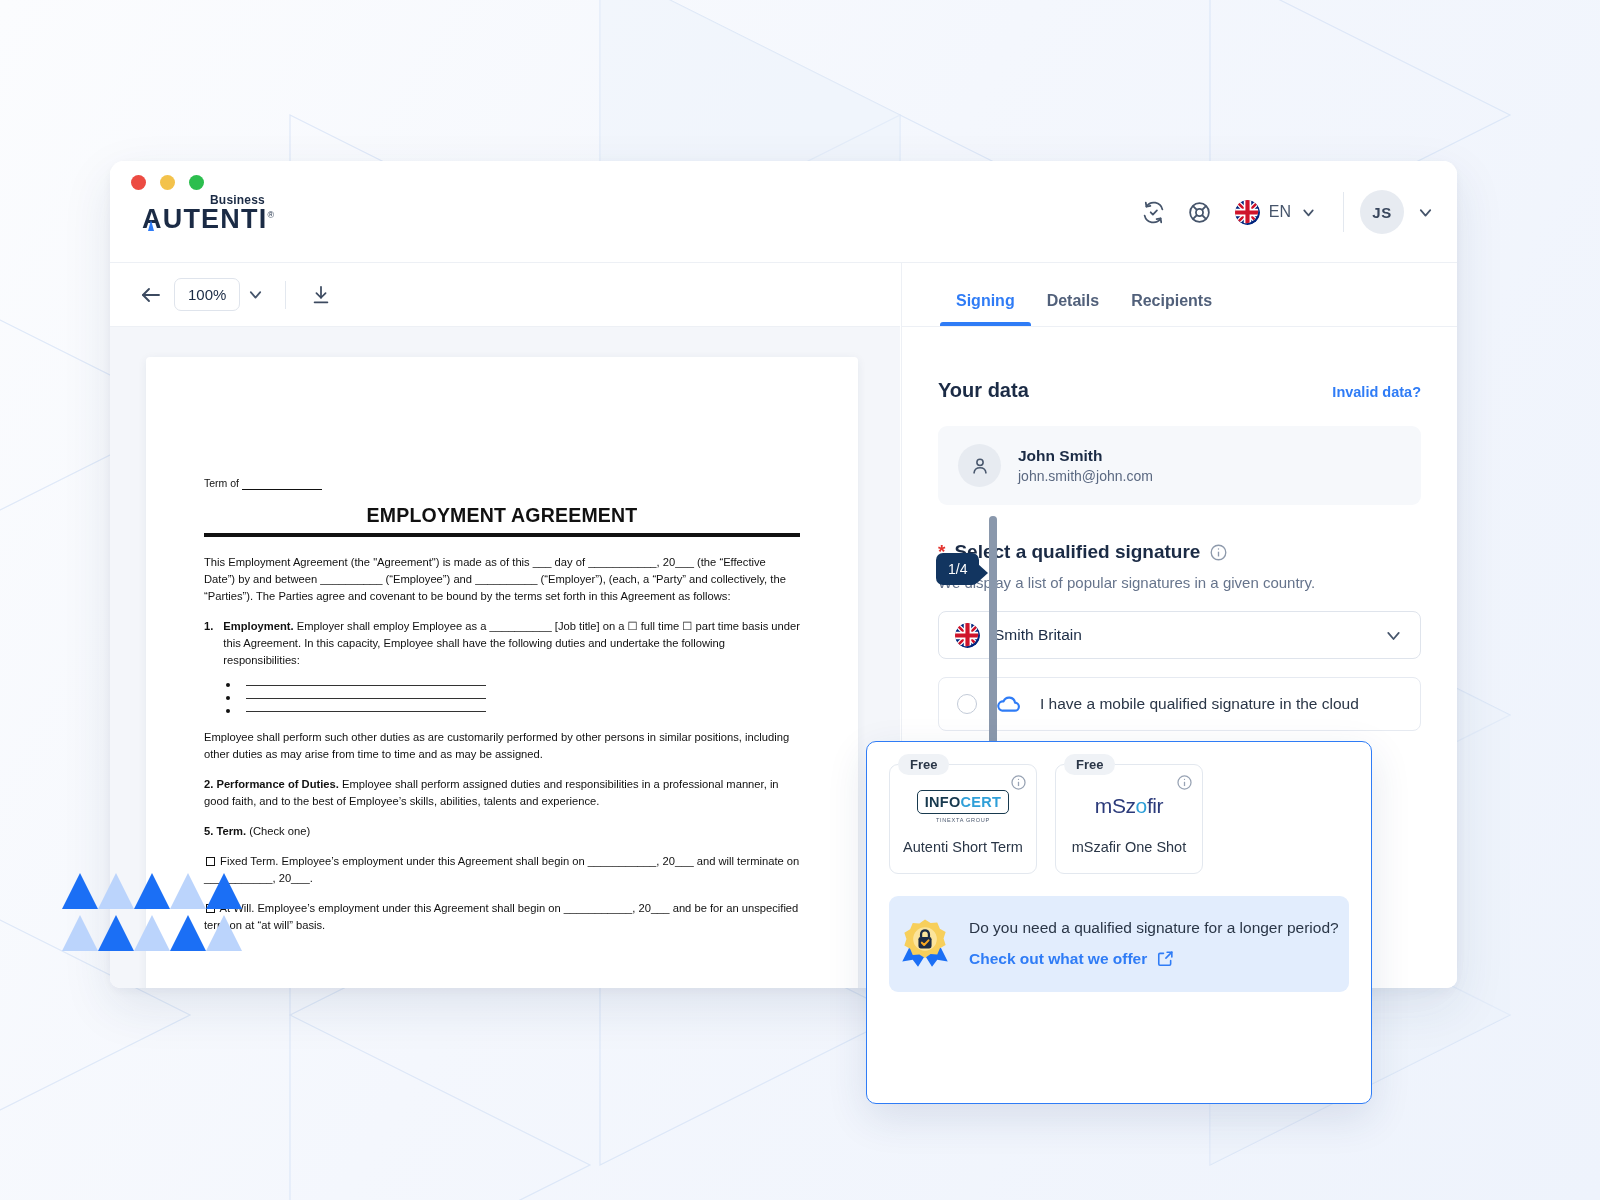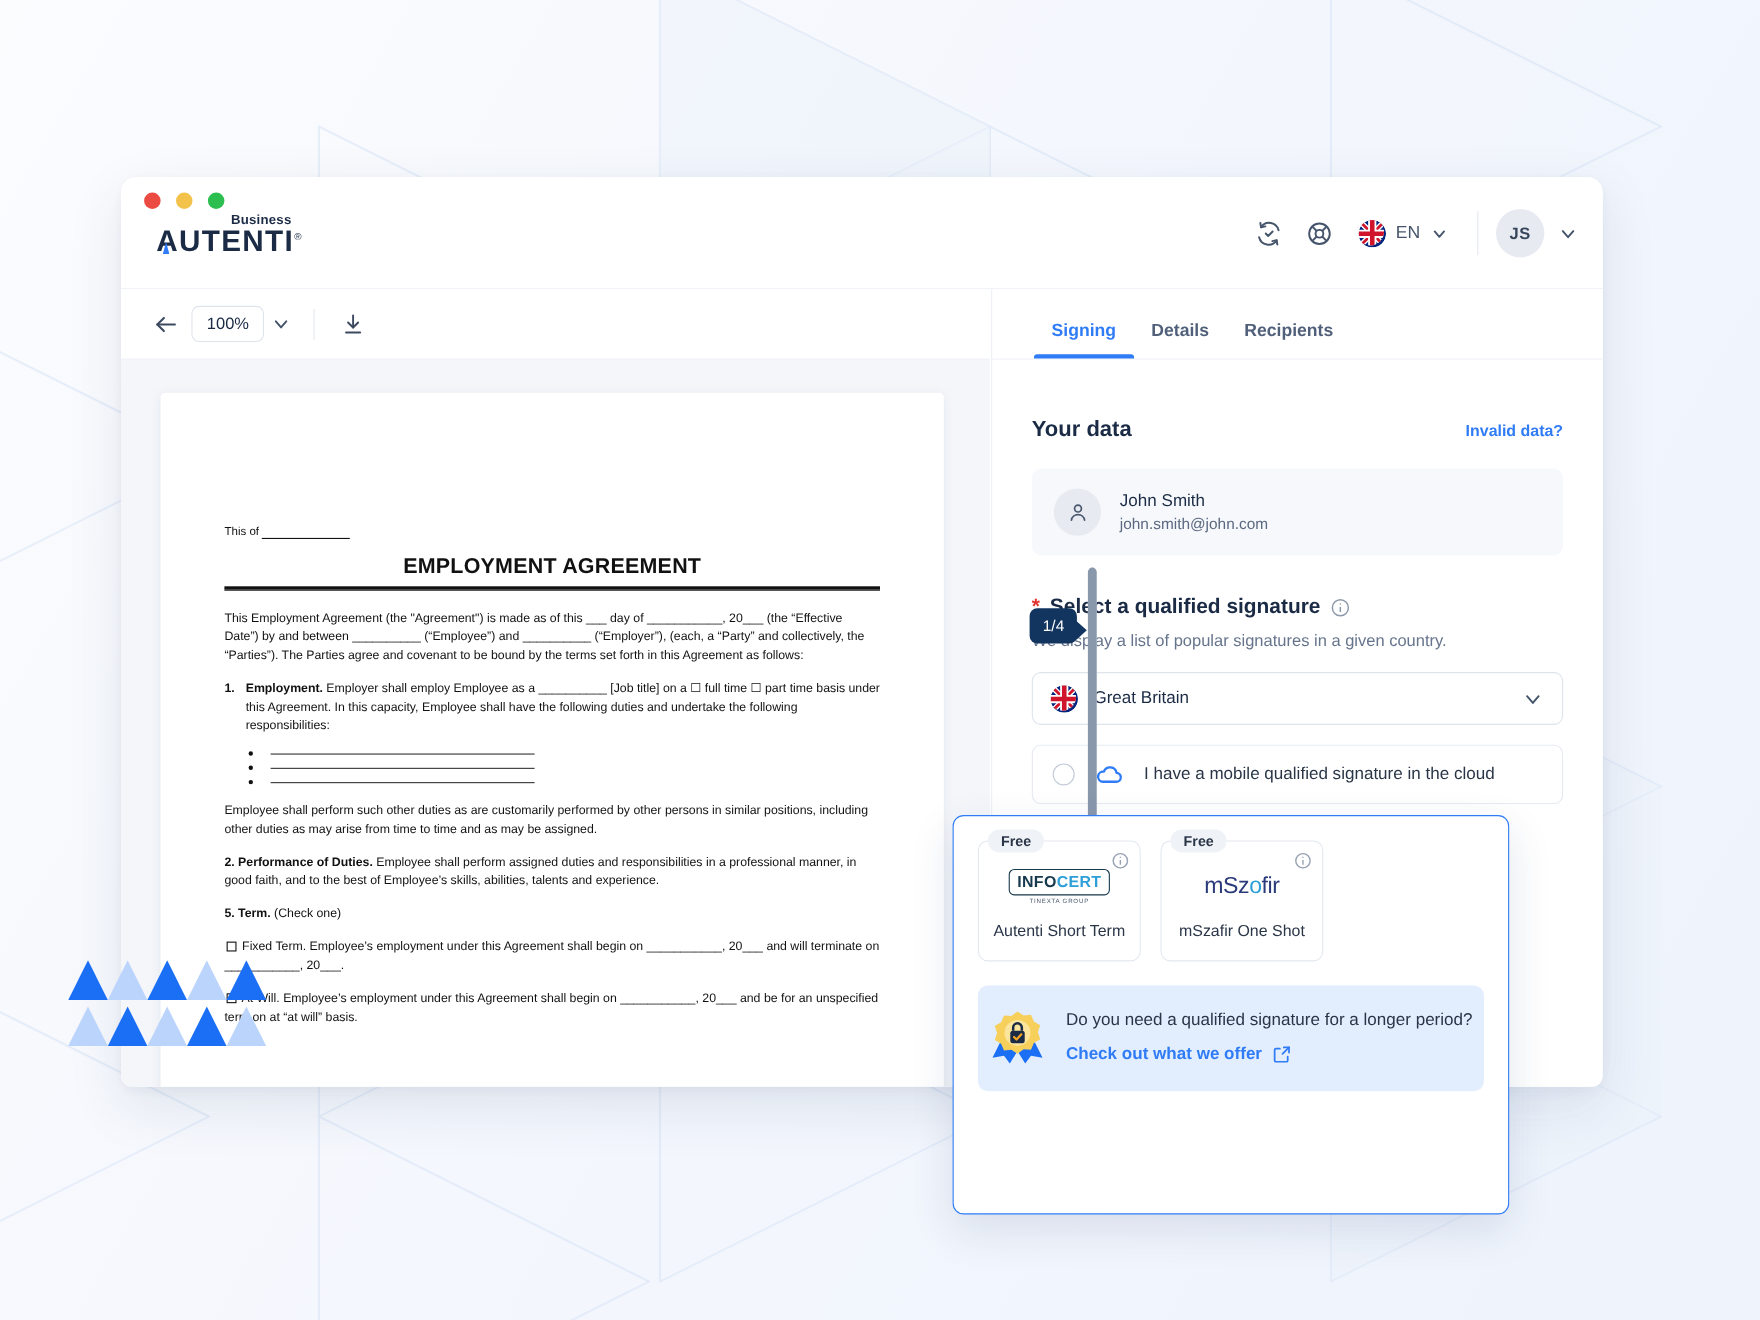--- a/index.html
+++ b/index.html
@@ -186,21 +186,21 @@
   #invalid-data { font-size: 14.5px; font-weight: 700; color: #2F7CF6; cursor: pointer; }
   #user-card {
     margin-top: 24px; background: #F6F8FB; border-radius: 9px;
     padding: 18px 20px; display: flex; align-items: center; gap: 17px;
   }
   #user-avatar {
     width: 43px; height: 43px; border-radius: 50%; background: #E7EBF1;
     display: flex; align-items: center; justify-content: center; color:#4A586E;
     flex: 0 0 43px;
   }
-  #user-name { font-size: 15.5px; font-weight: 400; color: #1B2B45; }
+  #user-name { font-size: 15.5px; font-weight: 700; color: #1B2B45; }
   #user-email { font-size: 14px; color: #5A6880; margin-top: 3px; }
 
   .sect-title {
     margin-top: 36px; font-size: 19px; font-weight: 700; color: #1B2B45;
     display: flex; align-items: center; gap: 9px;
   }
   .req { color: #E3342F; }
   .sect-sub { margin-top: 11px; font-size: 15px; color: #66748C; }
 
   .select-box {
@@ -401,21 +401,21 @@
 
   <div id="tabs">
     <div class="tab active">Signing</div>
     <div class="tab">Details</div>
     <div class="tab">Recipients</div>
   </div>
 
   <div id="viewer">
     <div id="page">
       <div class="doc-txt" id="state-of">
-        <span>This of</span>
+        <span>Term of</span>
         <span class="ul" style="width:80px">&nbsp;</span>
       </div>
       <div class="doc-txt" id="doc-h1">EMPLOYMENT AGREEMENT</div>
       <div id="doc-rule"></div>
       <div class="doc-txt p">This Employment Agreement (the "Agreement") is made as of this ___ day of ___________, 20___ (the “Effective Date”) by and between __________ (“Employee”) and __________ (“Employer”), (each, a “Party” and collectively, the “Parties”). The Parties agree and covenant to be bound by the terms set forth in this Agreement as follows:</div>
 
       <div class="numitem doc-txt">
         <span class="n">1.</span>
         <span>
           <b>Employment.</b>
@@ -495,21 +495,21 @@
         <svg width="25" height="25" viewBox="0 0 60 60">
           <circle cx="30" cy="30" r="30" fill="#00247D"></circle>
           <g clip-path="circle(30px at 30px 30px)">
             <path d="M0 0 L60 60 M60 0 L0 60" stroke="#fff" stroke-width="12"></path>
             <path d="M0 0 L60 60 M60 0 L0 60" stroke="#CF142B" stroke-width="6"></path>
             <path d="M30 0 V60 M0 30 H60" stroke="#fff" stroke-width="18"></path>
             <path d="M30 0 V60 M0 30 H60" stroke="#CF142B" stroke-width="10"></path>
           </g>
         </svg>
       </span>
-      <span>Great Britain</span>
+      <span>Smith Britain</span>
       <span class="chev-end">
         <svg width="21" height="21" viewBox="0 0 24 24" fill="none" stroke="currentColor" stroke-width="2" stroke-linecap="round" stroke-linejoin="round">
             <polyline points="6,9 12,16 18,9"></polyline>
           </svg>
       </span>
     </div>
 
     <div class="radio-row">
       <span class="radio"></span>
       <span style="display:flex;color:#2F7CF6;">

